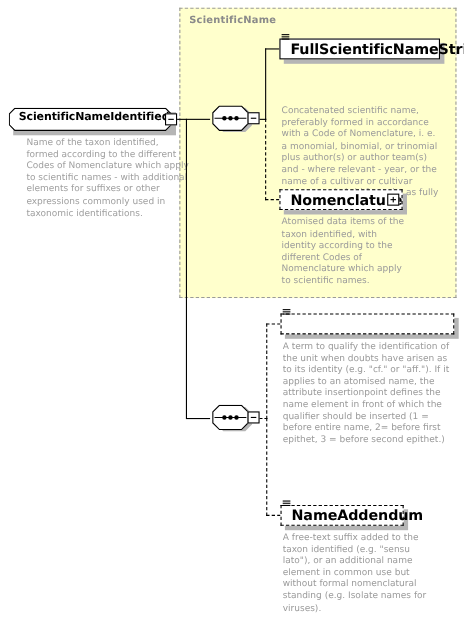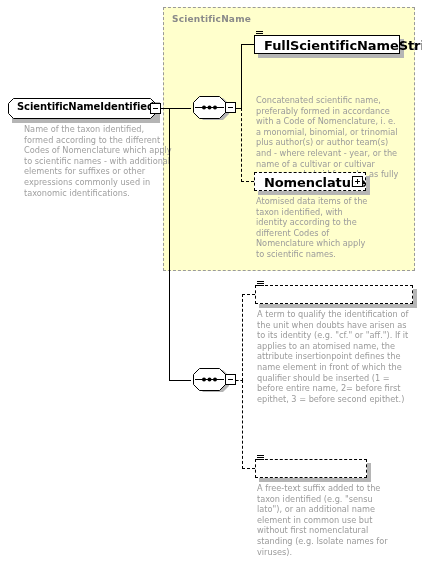--- a/index.html
+++ b/index.html
@@ -281,14 +281,15 @@
 <div class="annot" style="left:257px; top:309px; width:152px;">A term to qualify the identification of the unit when doubts have arisen as to its identity (e.g. "cf." or "aff."). If it applies to an atomised name, the attribute insertionpoint defines the name element in front of which the qualifier should be inserted (1 = before entire name, 2= before first epithet, 3 = before second epithet.)</div>
 
 <div class="elem optional" style="left:255px; top:459px; width:112px;">
   <div class="shadow"></div>
   <div class="face"></div>
   <span class="eq-icon">
       <i></i>
       <i></i>
       <i></i>
     </span>
-</div>
-<div class="annot" style="left:257px; top:483px; width:142px;">A free-text suffix added to the taxon identified (e.g. "sensu lato"), or an additional name element in common use but without first nomenclatural standing (e.g. Isolate names for viruses).</div>
+  <div class="label">NameAddendum</div>
+</div>
+<div class="annot" style="left:257px; top:483px; width:142px;">A free-text suffix added to the taxon identified (e.g. "sensu lato"), or an additional name element in common use but without formal nomenclatural standing (e.g. Isolate names for viruses).</div>
 
 </body></html>

